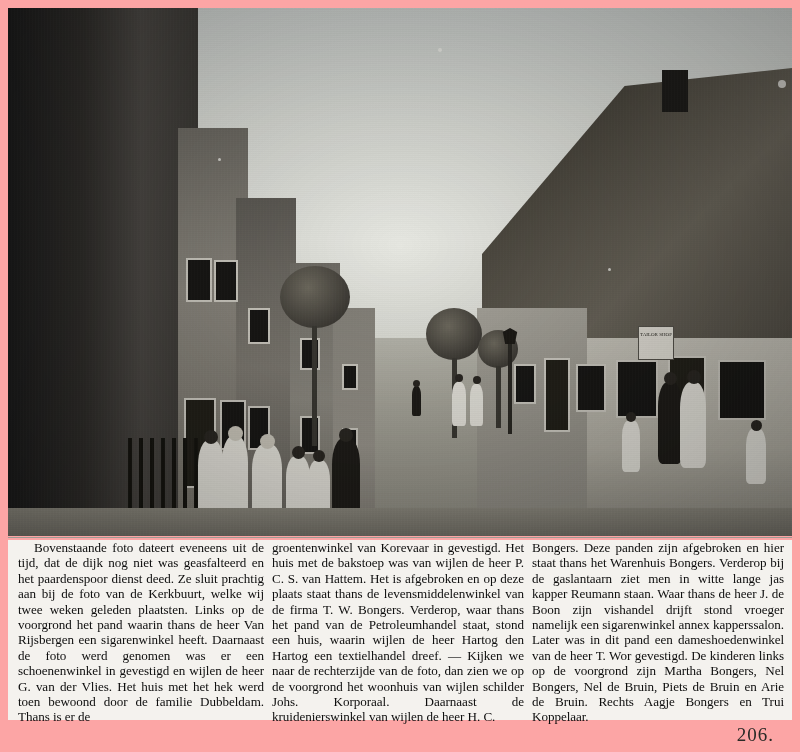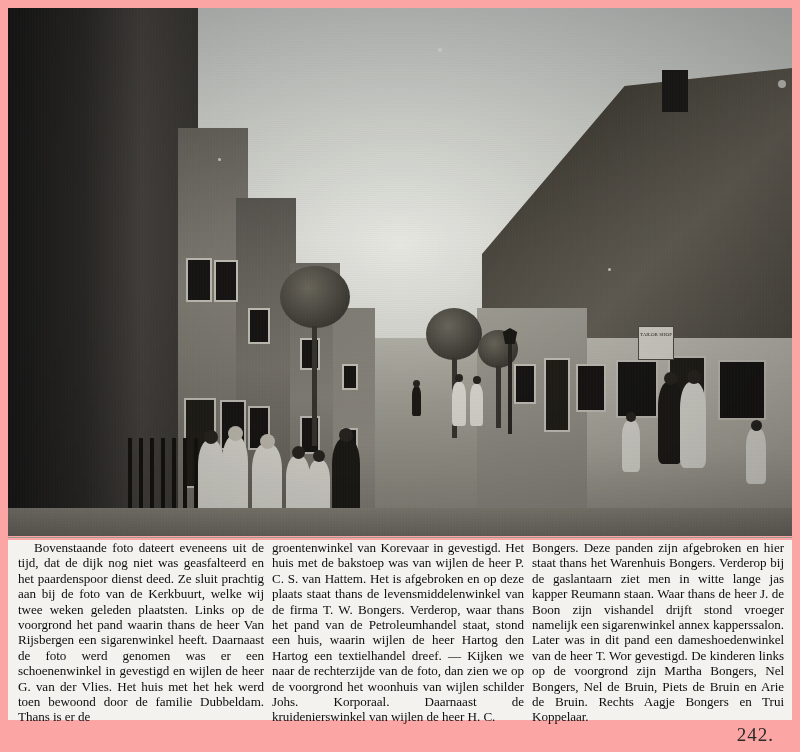--- a/index.html
+++ b/index.html
@@ -321,15 +321,15 @@
       <div class="p">Bovenstaande foto dateert eveneens uit de tijd, dat de dijk nog niet was geasfalteerd en het paardenspoor dienst deed. Ze sluit prachtig aan bij de foto van de Kerkbuurt, welke wij twee weken geleden plaatsten. Links op de voorgrond het pand waarin thans de heer Van Rijsbergen een sigarenwinkel heeft. Daarnaast de foto werd genomen was er een schoenenwinkel in gevestigd en wijlen de heer G. van der Vlies. Het huis met het hek werd toen bewoond door de familie Dubbeldam. Thans is er de</div>
     </div>
     <div class="col" id="col2">
       <div class="p">groentenwinkel van Korevaar in gevestigd. Het huis met de bakstoep was van wijlen de heer P. C. S. van Hattem. Het is afgebroken en op deze plaats staat thans de levensmiddelenwinkel van de firma T. W. Bongers. Verderop, waar thans het pand van de Petroleumhandel staat, stond een huis, waarin wijlen de heer Hartog den Hartog een textielhandel dreef. — Kijken we naar de rechterzijde van de foto, dan zien we op de voorgrond het woonhuis van wijlen schilder Johs. Korporaal. Daarnaast de kruidenierswinkel van wijlen de heer H. C.</div>
     </div>
     <div class="col" id="col3">
       <div class="p bold-tail">Bongers. Deze panden zijn afgebroken en hier staat thans het Warenhuis Bongers. Verderop bij de gaslantaarn ziet men in witte lange jas kapper Reumann staan. Waar thans de heer J. de Boon zijn vishandel drijft stond vroeger namelijk een sigarenwinkel annex kapperssalon. Later was in dit pand een dameshoedenwinkel van de heer T. Wor gevestigd. De kinderen links op de voorgrond zijn Martha Bongers, Nel Bongers, Nel de Bruin, Piets de Bruin en Arie de Bruin. Rechts Aagje Bongers en Trui Koppelaar.</div>
     </div>
   </div>
 
-  <div id="pagenum">242.</div>
+  <div id="pagenum">206.</div>
 
 </div>
 
 </body></html>

